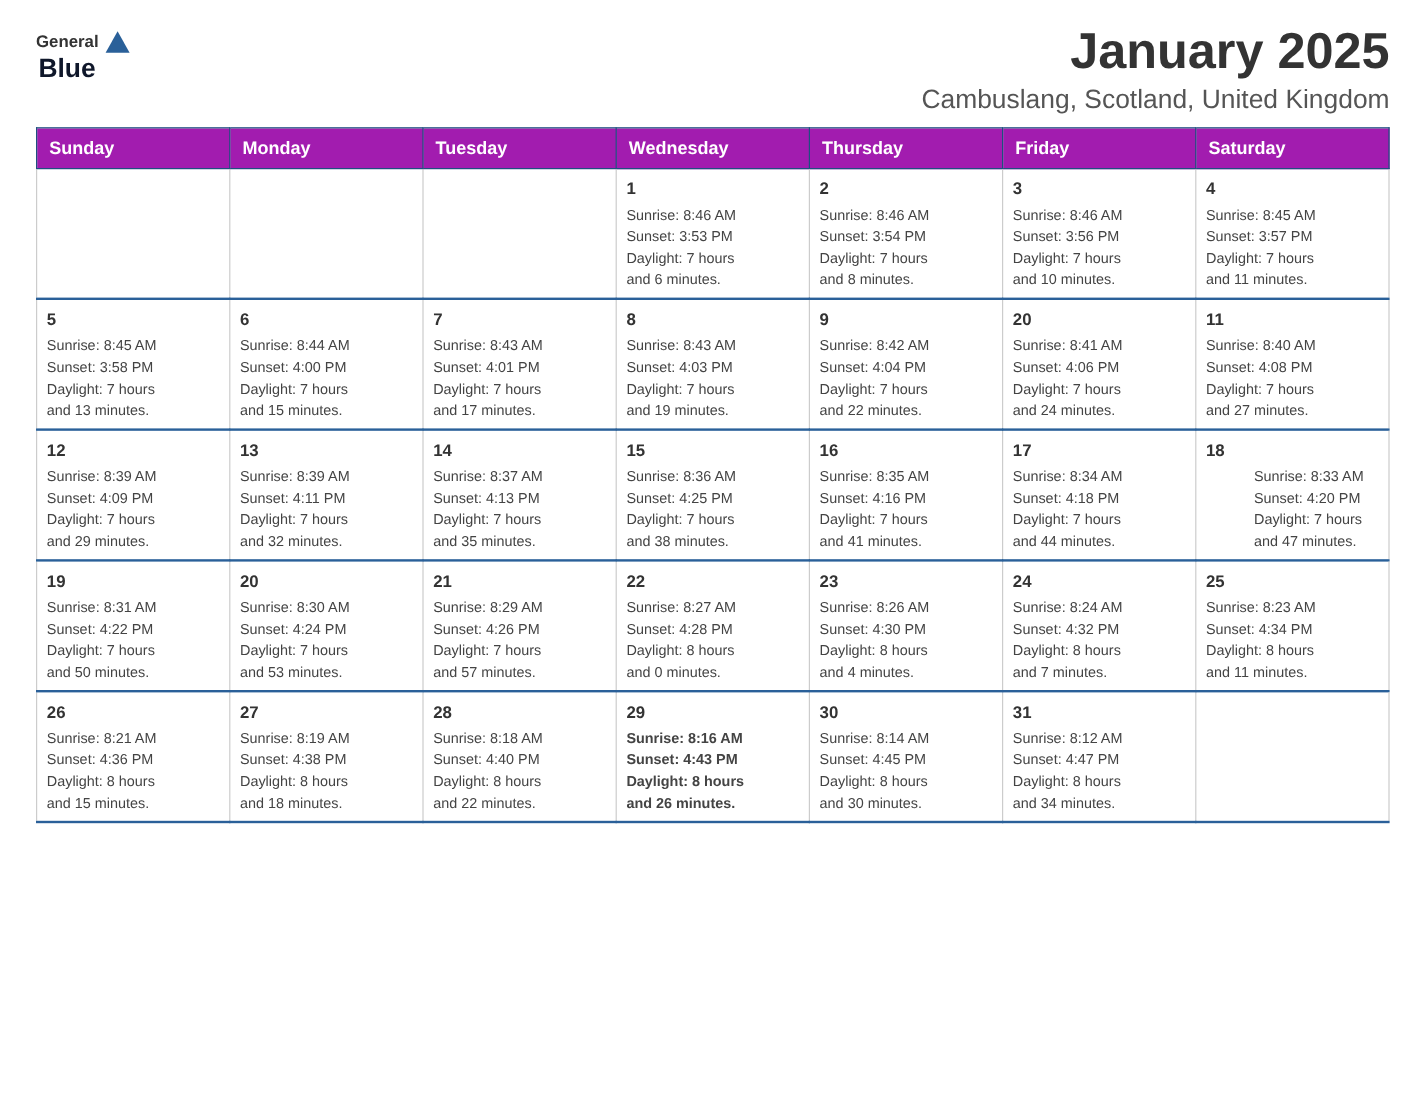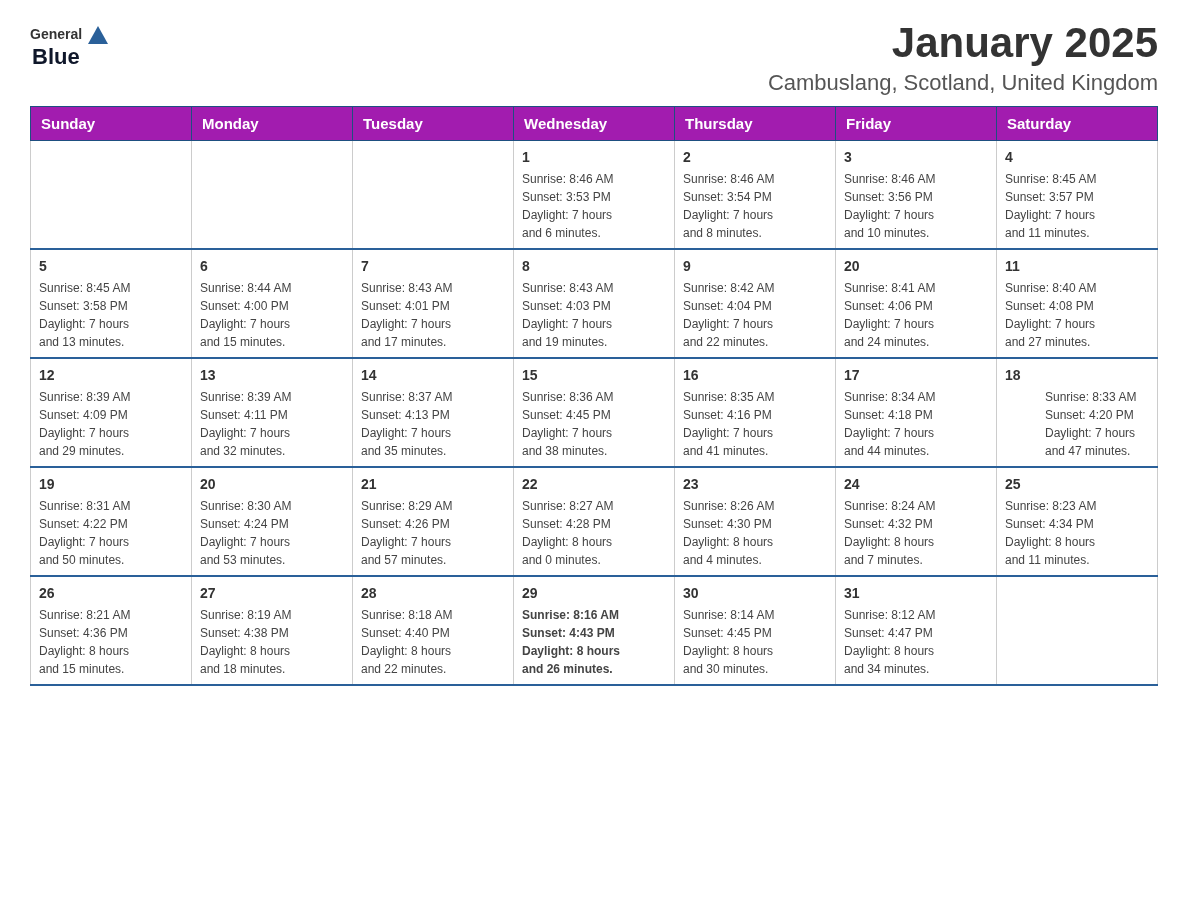--- a/index.html
+++ b/index.html
@@ -231,21 +231,21 @@
         <td>
           <span class="day-number">14</span>
           <div class="day-info" style="white-space: pre-line;">Sunrise: 8:37 AM
 Sunset: 4:13 PM
 Daylight: 7 hours
 and 35 minutes.</div>
         </td>
         <td>
           <span class="day-number">15</span>
           <div class="day-info" style="white-space: pre-line;">Sunrise: 8:36 AM
-Sunset: 4:45 PM
+Sunset: 4:25 PM
 Daylight: 7 hours
 and 38 minutes.</div>
         </td>
         <td>
           <span class="day-number">16</span>
           <div class="day-info" style="white-space: pre-line;">Sunrise: 8:35 AM
 Sunset: 4:16 PM
 Daylight: 7 hours
 and 41 minutes.</div>
         </td>

